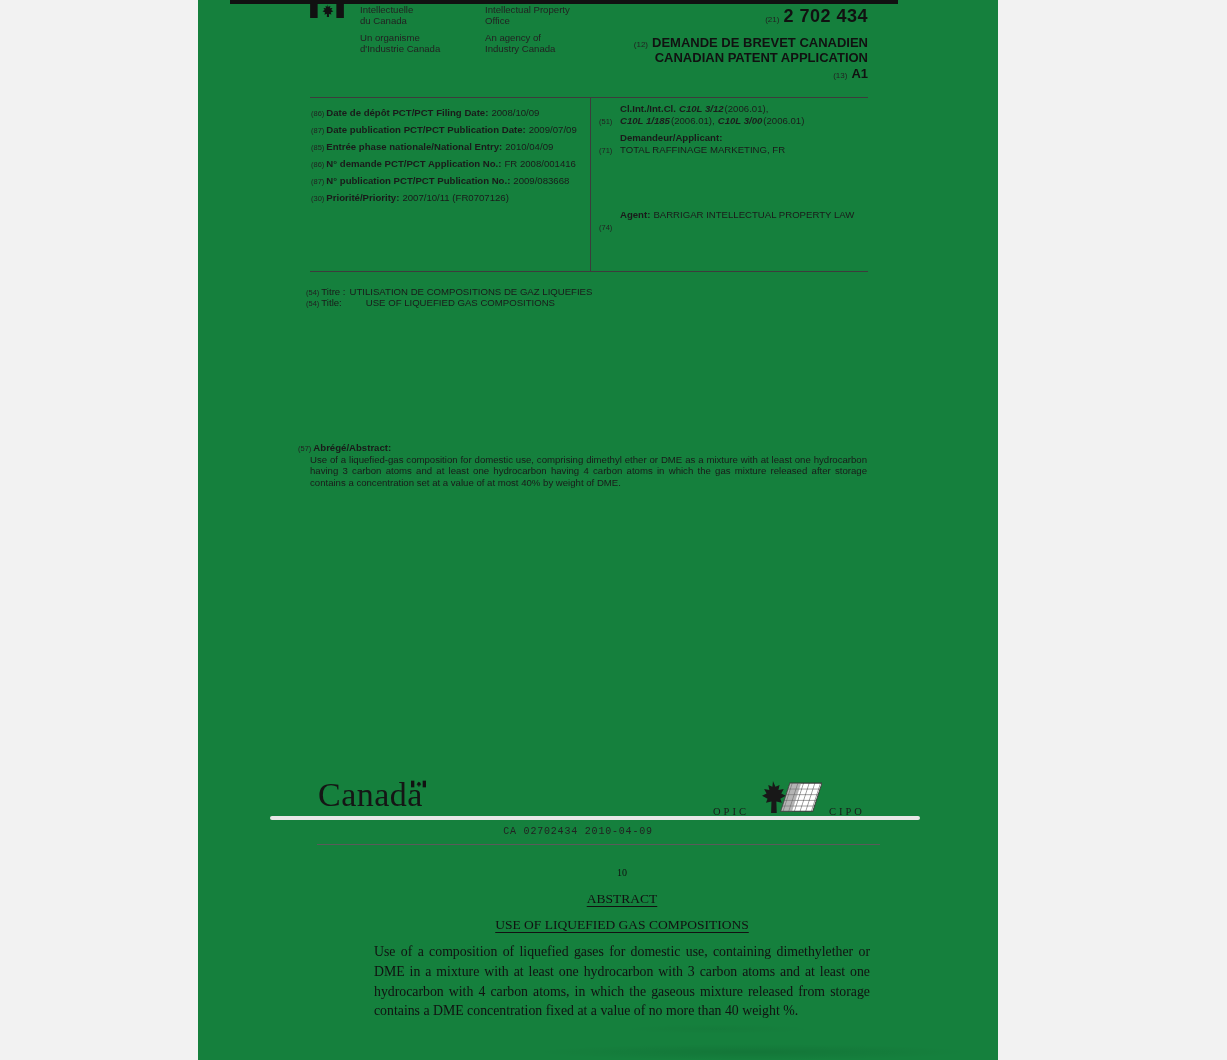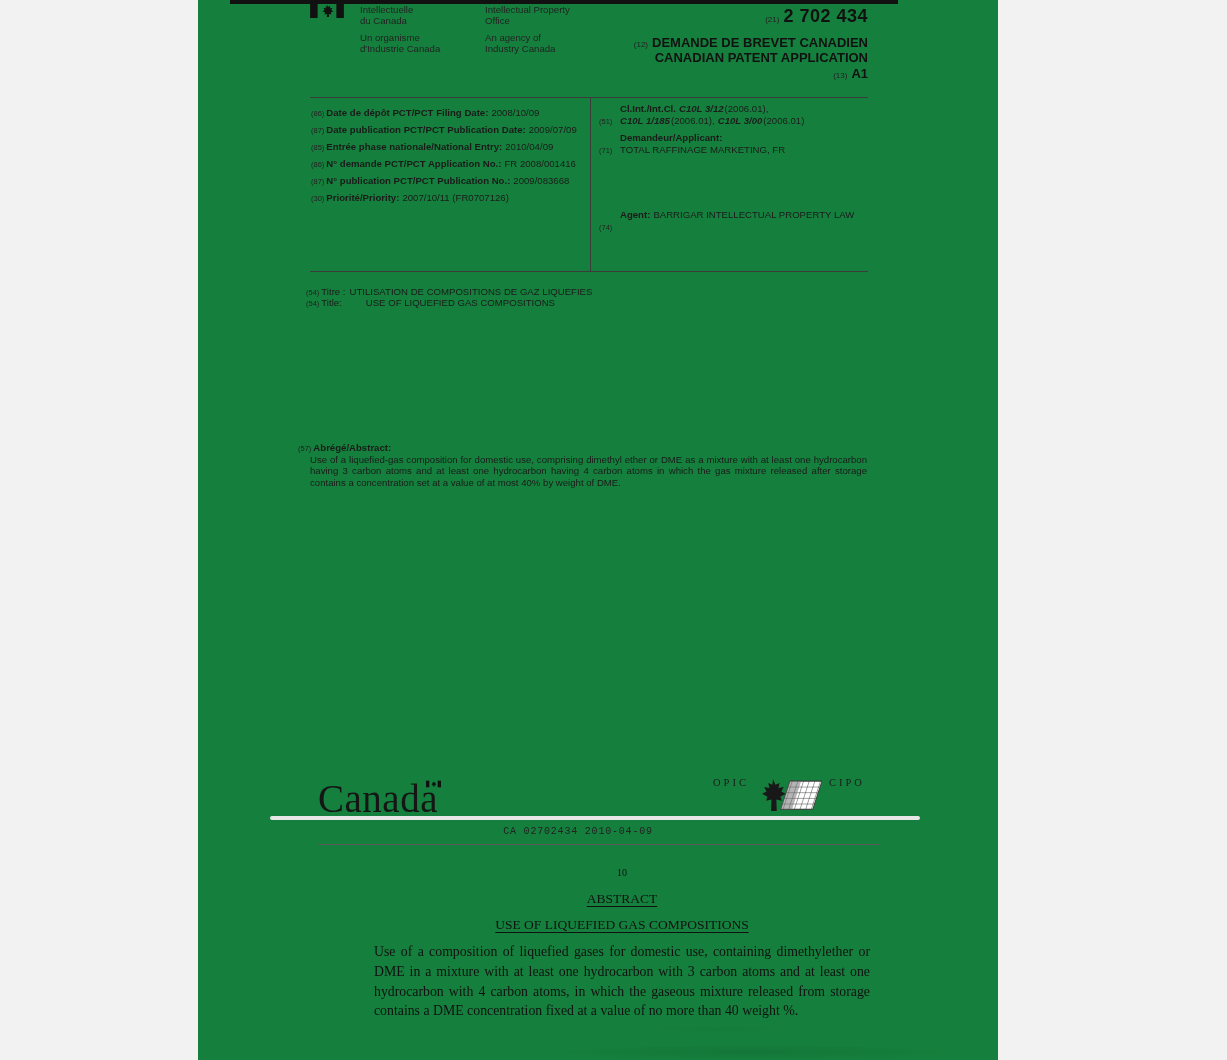--- a/index.html
+++ b/index.html
@@ -64,33 +64,33 @@
   .abs-label{left:100px;top:442px;font-size:9.6px;}
   .abs-body{
     left:112px;top:454px;width:557px;
     font-size:9.6px;line-height:11.3px;text-align:justify;color:#1a1a1a;
   }
 
   
   .wordmark{
     left:120px;top:776px;
     font-family:"Liberation Serif",serif;
-    font-size:39px;color:#151515;letter-spacing:0.5px;
+    font-size:34px;color:#151515;letter-spacing:0.5px;
   }
   .wordmark .wm-flag{position:absolute;right:-3px;top:4px;width:15px;height:8px;}
   .footer-center{
     left:215px;top:786px;width:300px;text-align:center;
     font-family:"Liberation Serif",serif;font-size:11px;color:#1a1a1a;
     line-height:13px;
   }
   .footer-center .it{font-style:italic;}
   .footer-center .sep{margin:0 3px;}
   .footer-code{margin-top:4px;font-size:8.5px;letter-spacing:0.5px;}
   .footer-logo{
-    left:515px;top:777px;height:40px;display:flex;align-items:flex-start;gap:7px;
+    left:515px;top:777px;height:40px;display:flex;align-items:flex-end;gap:7px;
     font-family:"Liberation Serif",serif;
   }
   .logo-word{font-size:10.5px;letter-spacing:3px;color:#1a1a1a;}
 
   
   .page-sep{left:72px;top:816px;width:650px;height:3.5px;background:#e7e7e7;border-radius:2px;}
   .stamp{
     left:180px;top:826px;width:400px;text-align:center;
     font-family:"Liberation Mono","DejaVu Sans Mono",monospace;
     font-size:10px;letter-spacing:0.8px;color:#222;

